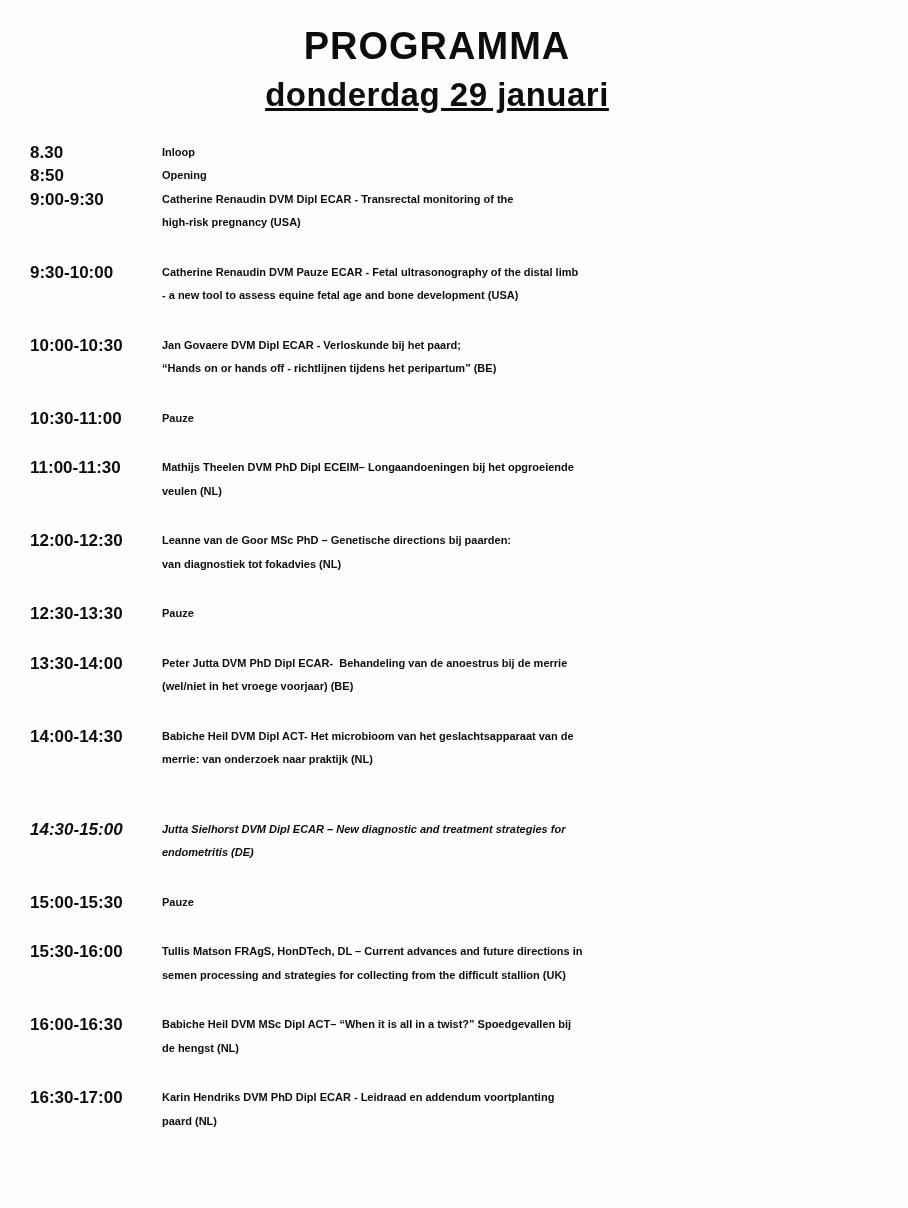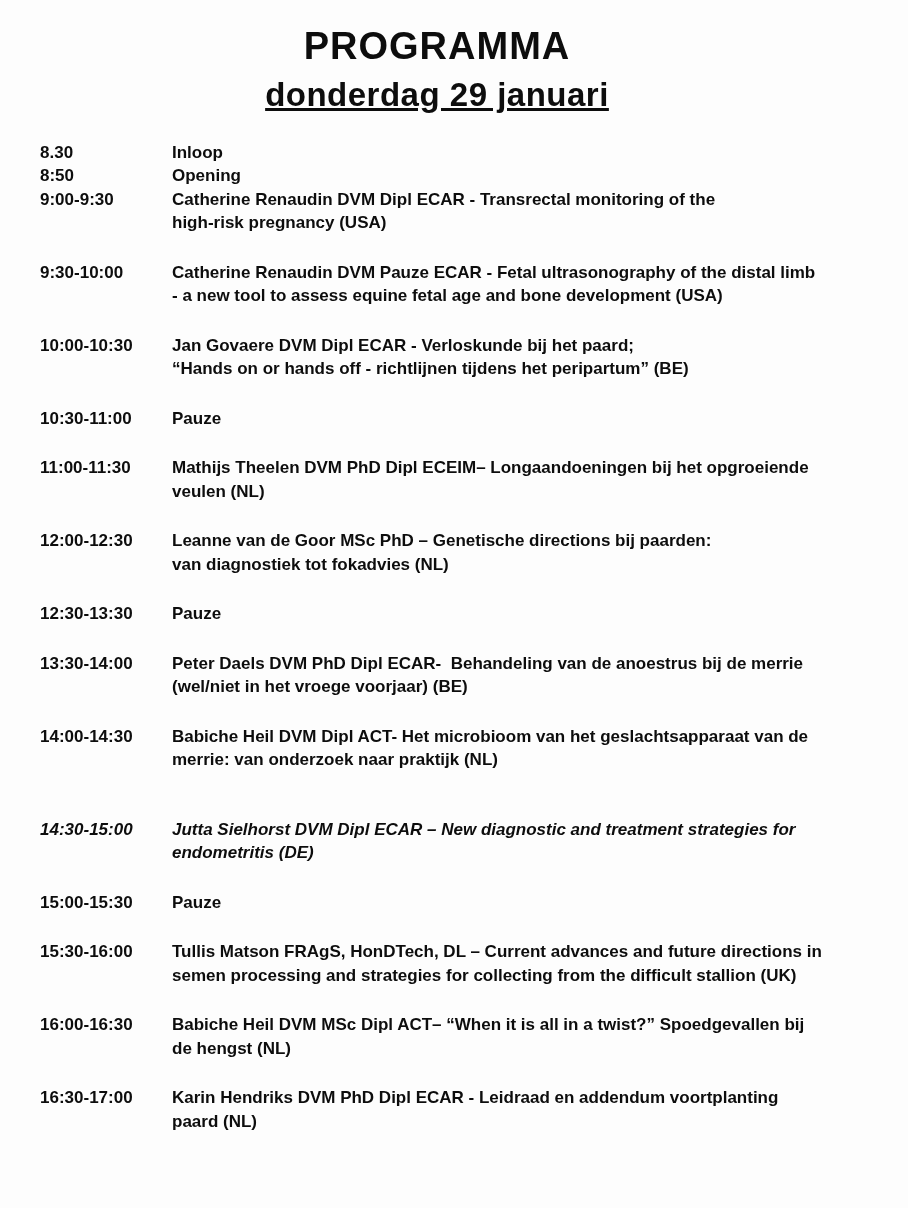--- a/index.html
+++ b/index.html
@@ -30,41 +30,41 @@
     font-size: 33px;
     font-weight: bold;
     letter-spacing: 0.5px;
     line-height: 1.25;
     margin-top: 4px;
     color: #0d0d0d;
     text-decoration: underline;
   }
   .schedule {
     margin-top: 26px;
-    padding-left: 40px;
+    padding-left: 30px;
     padding-right: 20px;
   }
   .row {
     display: flex;
     align-items: flex-start;
   }
   .row.gap-0 { margin-top: 0; }
   .row.gap-1 { margin-top: 26px; }
   .row.gap-2 { margin-top: 46px; font-style: italic; }
   .time {
     flex: 0 0 132px;
     font-size: 17px;
     font-weight: bold;
     line-height: 23.5px;
     white-space: nowrap;
     color: #0d0d0d;
   }
   .desc {
     flex: 1 1 auto;
-    font-size: 17px;
+    font-size: 11px;
     font-weight: bold;
     line-height: 23.5px;
     color: #0d0d0d;
   }
   .desc .line {
     white-space: pre-wrap;
   }
 </style>
 </head>
 <body>
@@ -128,21 +128,21 @@
       </div>
       <div class="row gap-1">
         <div class="time">12:30-13:30</div>
         <div class="desc">
           <div class="line">Pauze</div>
         </div>
       </div>
       <div class="row gap-1">
         <div class="time">13:30-14:00</div>
         <div class="desc">
-          <div class="line">Peter Daels DVM PhD Dipl ECAR-  Behandeling van de anoestrus bij de merrie</div>
+          <div class="line">Peter Jutta DVM PhD Dipl ECAR-  Behandeling van de anoestrus bij de merrie</div>
           <div class="line">(wel/niet in het vroege voorjaar) (BE)</div>
         </div>
       </div>
       <div class="row gap-1">
         <div class="time">14:00-14:30</div>
         <div class="desc">
           <div class="line">Babiche Heil DVM Dipl ACT- Het microbioom van het geslachtsapparaat van de</div>
           <div class="line">merrie: van onderzoek naar praktijk (NL)</div>
         </div>
       </div>

